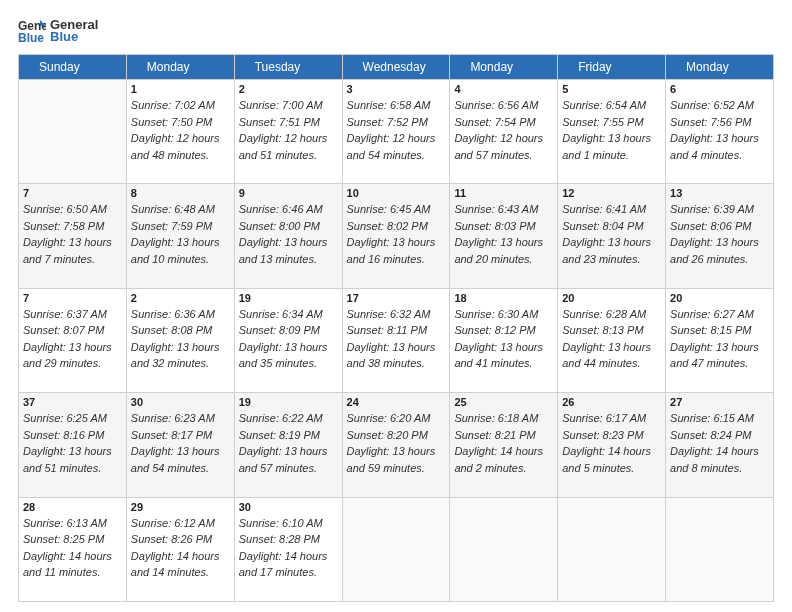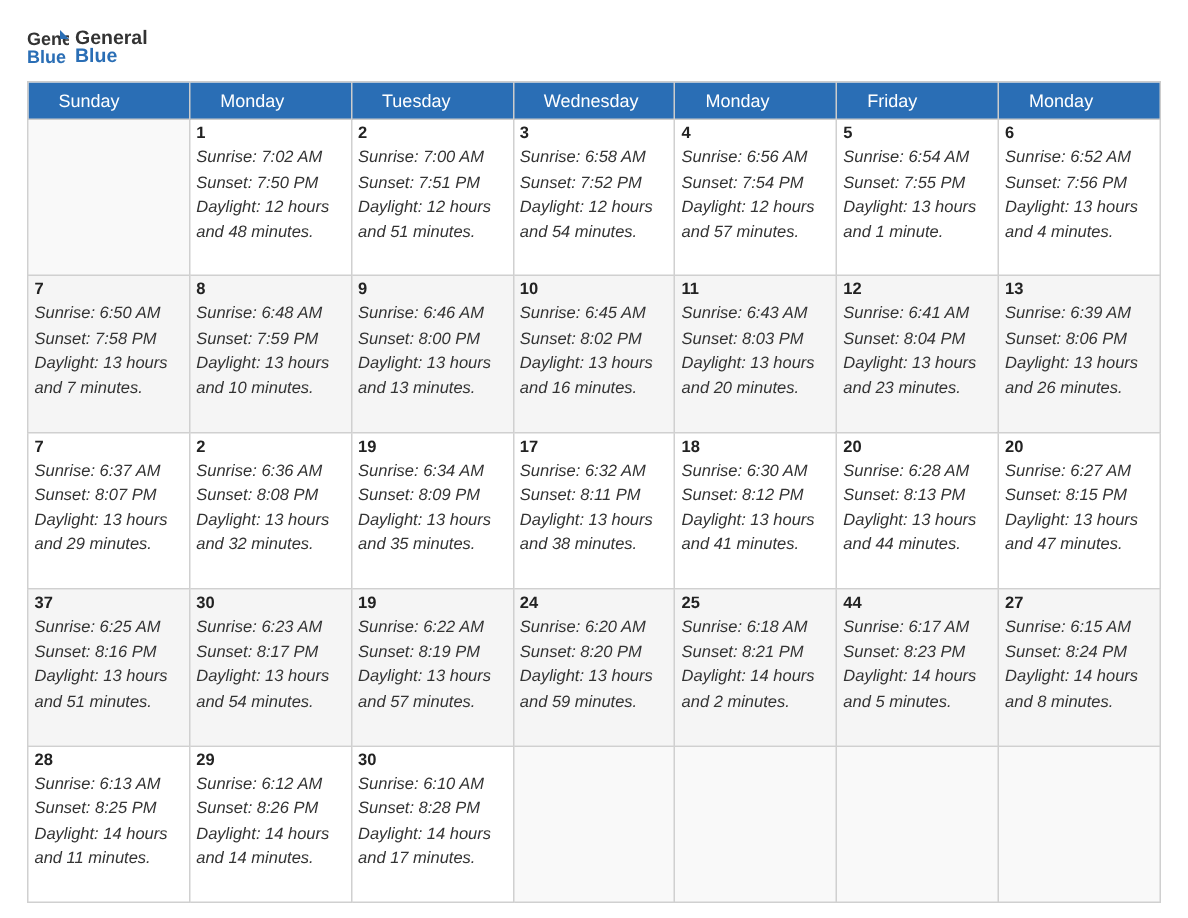--- a/index.html
+++ b/index.html
@@ -152,21 +152,21 @@
           <td><span class="day-num">18</span><span class="day-info">Sunrise: 6:30 AM<br>Sunset: 8:12 PM<br>Daylight: 13 hours<br>and 41 minutes.</span></td>
           <td><span class="day-num">20</span><span class="day-info">Sunrise: 6:28 AM<br>Sunset: 8:13 PM<br>Daylight: 13 hours<br>and 44 minutes.</span></td>
           <td><span class="day-num">20</span><span class="day-info">Sunrise: 6:27 AM<br>Sunset: 8:15 PM<br>Daylight: 13 hours<br>and 47 minutes.</span></td>
         </tr>
         <tr>
           <td><span class="day-num">37</span><span class="day-info">Sunrise: 6:25 AM<br>Sunset: 8:16 PM<br>Daylight: 13 hours<br>and 51 minutes.</span></td>
           <td><span class="day-num">30</span><span class="day-info">Sunrise: 6:23 AM<br>Sunset: 8:17 PM<br>Daylight: 13 hours<br>and 54 minutes.</span></td>
           <td><span class="day-num">19</span><span class="day-info">Sunrise: 6:22 AM<br>Sunset: 8:19 PM<br>Daylight: 13 hours<br>and 57 minutes.</span></td>
           <td><span class="day-num">24</span><span class="day-info">Sunrise: 6:20 AM<br>Sunset: 8:20 PM<br>Daylight: 13 hours<br>and 59 minutes.</span></td>
           <td><span class="day-num">25</span><span class="day-info">Sunrise: 6:18 AM<br>Sunset: 8:21 PM<br>Daylight: 14 hours<br>and 2 minutes.</span></td>
-          <td><span class="day-num">44</span><span class="day-info">Sunrise: 6:17 AM<br>Sunset: 8:23 PM<br>Daylight: 14 hours<br>and 5 minutes.</span></td>
+          <td><span class="day-num">26</span><span class="day-info">Sunrise: 6:17 AM<br>Sunset: 8:23 PM<br>Daylight: 14 hours<br>and 5 minutes.</span></td>
           <td><span class="day-num">27</span><span class="day-info">Sunrise: 6:15 AM<br>Sunset: 8:24 PM<br>Daylight: 14 hours<br>and 8 minutes.</span></td>
         </tr>
         <tr>
           <td><span class="day-num">28</span><span class="day-info">Sunrise: 6:13 AM<br>Sunset: 8:25 PM<br>Daylight: 14 hours<br>and 11 minutes.</span></td>
           <td><span class="day-num">29</span><span class="day-info">Sunrise: 6:12 AM<br>Sunset: 8:26 PM<br>Daylight: 14 hours<br>and 14 minutes.</span></td>
           <td><span class="day-num">30</span><span class="day-info">Sunrise: 6:10 AM<br>Sunset: 8:28 PM<br>Daylight: 14 hours<br>and 17 minutes.</span></td>
           <td class="empty-cell"></td>
           <td class="empty-cell"></td>
           <td class="empty-cell"></td>
           <td class="empty-cell"></td>

